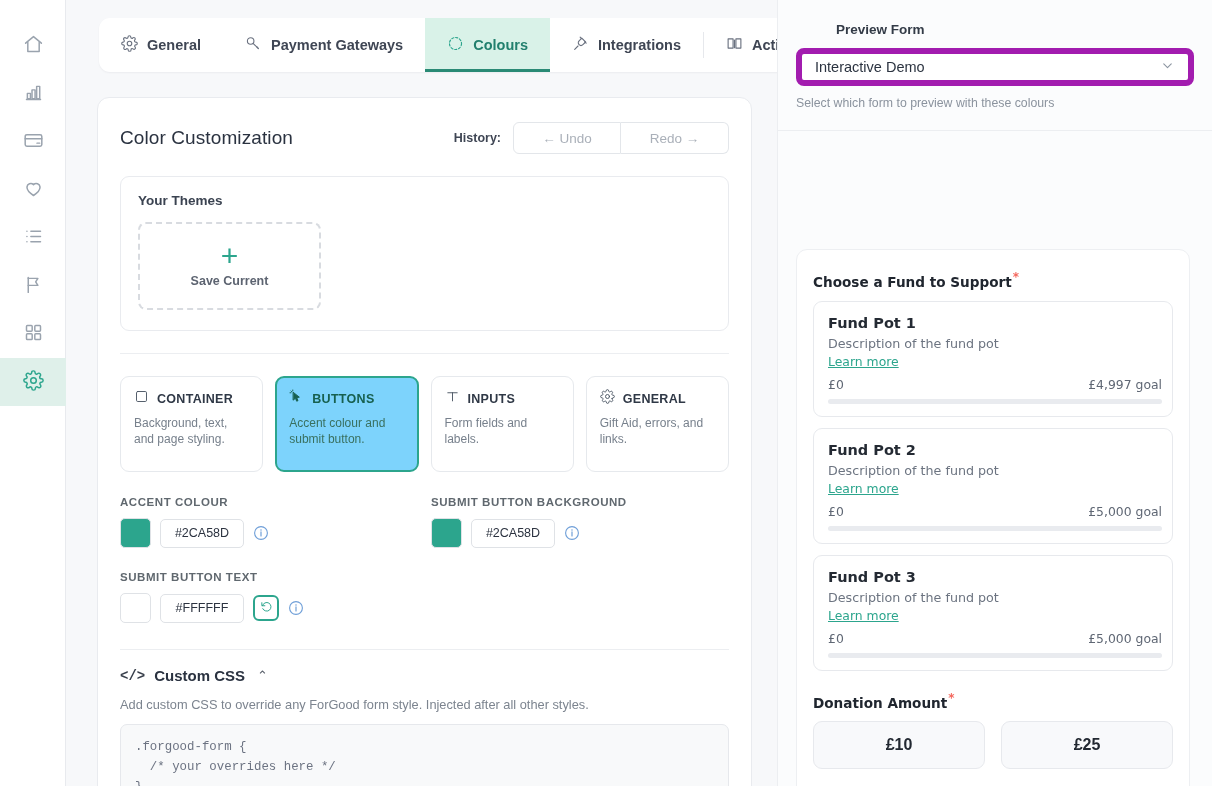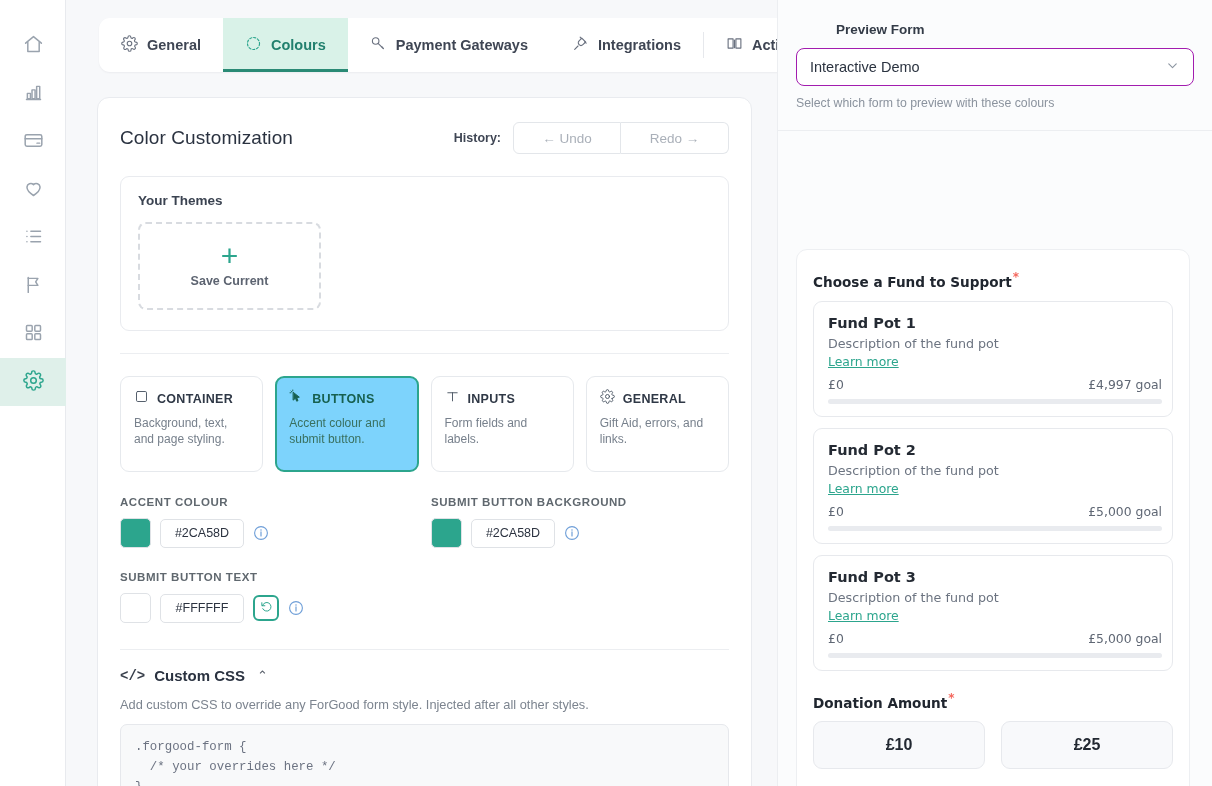--- a/index.html
+++ b/index.html
@@ -167,21 +167,21 @@
   .right-panel {
     position: absolute; left: 711px; top: 0;
     width: 435px; height: 786px;
     background: #fbfcfd;
     border-left: 1px solid #eceef1;
   }
   .preview-sel-block { padding: 22px 18px 20px 18px; border-bottom: 1px solid #eceef1; }
   .pv-label { font-size: 13.5px; font-weight: 700; color: #333b47; margin-left: 40px; }
   .pv-select {
     margin-top: 11px; height: 38px;
-    border: 1px solid #a21caf; border-radius: 8px; background: #fff;
+    border: 6px solid #a21caf; border-radius: 8px; background: #fff;
     display: flex; align-items: center; justify-content: space-between;
     padding: 0 13px; cursor: pointer;
   }
   .pv-select-val { font-size: 14.5px; color: #2b3340; }
   .pv-chev svg { width: 15px; height: 15px; stroke: #8c95a1; stroke-width: 1.8; fill: none;
                  stroke-linecap: round; stroke-linejoin: round; }
   .pv-hint { margin-top: 10px; font-size: 12.3px; color: #8b939e; }
 
   .preview-card {
     position: absolute; left: 18px; top: 249px;
@@ -296,37 +296,37 @@
     <div class="tabbar">
       <div class="tab">
         <span>
           <svg viewBox="0 0 24 24">
               <circle cx="12" cy="12" r="3.2"></circle>
               <path d="M19.4 15a1.6 1.6 0 0 0 .33 1.76l.06.06a2 2 0 1 1-2.83 2.83l-.06-.06a1.6 1.6 0 0 0-1.76-.33 1.6 1.6 0 0 0-1 1.47V21a2 2 0 0 1-4 0v-.1a1.6 1.6 0 0 0-1.05-1.46 1.6 1.6 0 0 0-1.76.33l-.06.06a2 2 0 1 1-2.83-2.83l.06-.06A1.6 1.6 0 0 0 4.6 15a1.6 1.6 0 0 0-1.47-1H3a2 2 0 0 1 0-4h.1A1.6 1.6 0 0 0 4.6 8.9a1.6 1.6 0 0 0-.33-1.76l-.06-.06a2 2 0 1 1 2.83-2.83l.06.06A1.6 1.6 0 0 0 8.86 4.6 1.6 1.6 0 0 0 9.86 3.13V3a2 2 0 0 1 4 0v.1a1.6 1.6 0 0 0 1 1.47 1.6 1.6 0 0 0 1.76-.33l.06-.06a2 2 0 1 1 2.83 2.83l-.06.06a1.6 1.6 0 0 0-.33 1.76V9a1.6 1.6 0 0 0 1.47 1H21a2 2 0 0 1 0 4h-.1a1.6 1.6 0 0 0-1.47 1z"></path>
             </svg>
         </span>
         <span>General</span>
       </div>
-      <div class="tab active">
-        <span>
-          <svg viewBox="0 0 24 24">
-              <circle cx="12" cy="12" r="8.5" stroke-dasharray="3 2.6"></circle>
-            </svg>
-        </span>
-        <span>Colours</span>
-      </div>
       <div class="tab">
         <span>
           <svg viewBox="0 0 24 24">
               <circle cx="8" cy="8.5" r="4.6"></circle>
               <path d="M11.4 11.7 19 19.3"></path>
               <path d="M16.6 16.6l1.8 1.8"></path>
             </svg>
         </span>
         <span>Payment Gateways</span>
+      </div>
+      <div class="tab active">
+        <span>
+          <svg viewBox="0 0 24 24">
+              <circle cx="12" cy="12" r="8.5" stroke-dasharray="3 2.6"></circle>
+            </svg>
+        </span>
+        <span>Colours</span>
       </div>
       <div class="tab">
         <span>
           <svg viewBox="0 0 24 24">
               <path d="M8.5 15.5 3.8 20.2"></path>
               <path d="M13.8 4.5 10 8.3a3.8 3.8 0 0 0 5.4 5.4l3.8-3.8z"></path>
               <path d="M11.5 3l2 2M18 9.5l2 2"></path>
             </svg>
         </span>
         <span>Integrations</span>

